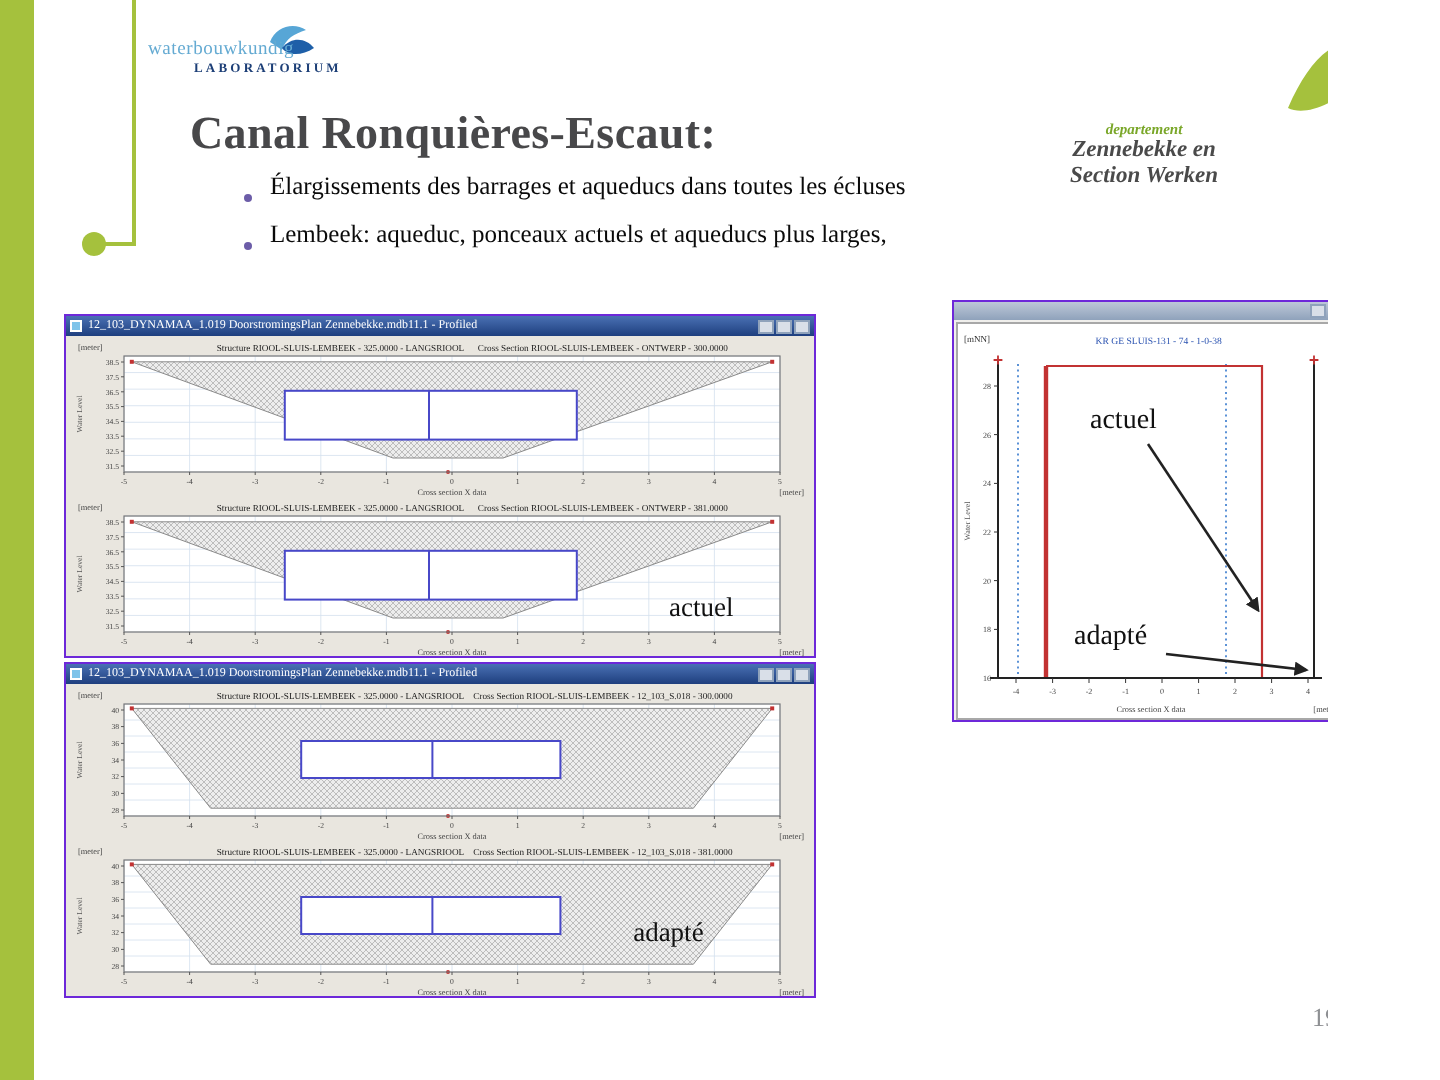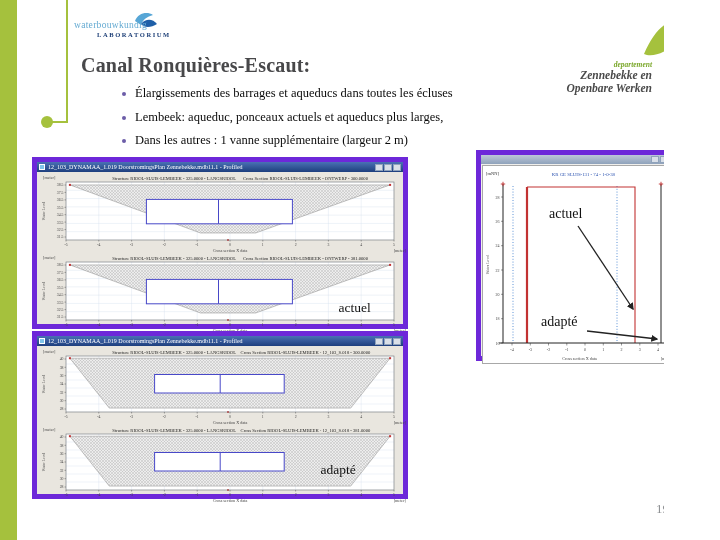--- a/index.html
+++ b/index.html
@@ -6,28 +6,28 @@
   .slide{position:relative;width:664px;height:540px;background:#ffffff;overflow:hidden;
          font-family:Liberation Serif, serif;}
   .greenbar{position:absolute;left:0;top:0;width:17px;height:540px;background:#a5c13d;}
   .vline{position:absolute;left:66px;top:0;width:2px;height:122px;background:#a5c13d;}
   .hline{position:absolute;left:48px;top:121px;width:20px;height:2px;background:#a5c13d;}
   .gdot{position:absolute;left:41px;top:116px;width:12px;height:12px;border-radius:50%;background:#a5c13d;}
   .wb-icon{position:absolute;left:133px;top:10px;}
   .wb-t1{position:absolute;left:74px;top:20px;font-size:9.5px;color:#64aad2;letter-spacing:.3px;}
   .wb-t2{position:absolute;left:97px;top:31px;font-size:6.5px;font-weight:bold;color:#1d3f77;letter-spacing:1.6px;}
   .dep-icon{position:absolute;left:641px;top:18px;}
-  .dep-text{position:absolute;right:12px;top:60px;width:160px;text-align:right;font-style:italic;color:#4a4a4a;}
+  .dep-text{position:absolute;right:12px;top:60px;width:160px;text-align:center;font-style:italic;color:#4a4a4a;}
   .dep-l1{font-size:7.5px;color:#7aa729;font-weight:bold;}
   .dep-l2,.dep-l3{font-size:11.5px;line-height:12.5px;font-weight:bold;}
-  .title{position:absolute;left:81px;top:54px;margin:0;font-size:20px;font-weight:800;color:#48484a;letter-spacing:.2px;}
+  .title{position:absolute;left:95px;top:54px;margin:0;font-size:23px;font-weight:800;color:#48484a;letter-spacing:.2px;}
   .bullets{position:absolute;left:122px;top:86px;width:440px;}
-  .brow{display:flex;align-items:flex-start;margin-bottom:8.5px;font-size:12.5px;color:#0a0a0a;}
+  .brow{display:flex;align-items:flex-end;margin-bottom:8.5px;font-size:12.5px;color:#0a0a0a;}
   .bdot{width:4px;height:4px;border-radius:50%;background:#6c5da8;margin:6px 9px 0 0;flex:none;}
-  .win{position:absolute;background:#e9e6df;border:5px solid #6d28d9;box-sizing:border-box;}
+  .win{position:absolute;background:#e9e6df;border:1px solid #6d28d9;box-sizing:border-box;}
   .winA{left:32px;top:157px;width:376px;height:172px;}
   .winB{left:32px;top:331px;width:376px;height:168px;}
   .winR{left:476px;top:150px;width:199px;height:211px;background:#f0efec;}
   .tbar{height:10px;display:flex;align-items:center;gap:1px;padding:0 2px;
         background:linear-gradient(180deg,#4a71b4,#1e3f7e);}
   .winR .tbar{height:9px;background:linear-gradient(180deg,#bdc8d8,#8fa2bb);}
   .appico{width:6px;height:6px;background:#7fc4ea;border:1px solid #fff;box-sizing:border-box;flex:none;}
   .tbtext{flex:1;color:#fff;font-size:6px;line-height:10px;white-space:nowrap;overflow:hidden;padding-left:2px;}
   .tbtn{width:8px;height:7px;background:#d9dfe8;border:1px solid #8fa2bb;box-sizing:border-box;flex:none;}
   .winbody{padding:1px 3px;}
@@ -55,37 +55,33 @@
   <div class="wb-t1">waterbouwkundig</div>
   <div class="wb-t2">LABORATORIUM</div>
 
   <svg class="dep-icon" width="48" height="42" viewBox="0 0 48 42">
     <path fill="#a5c13d" d="M3,36 C10,20 18,9 27,5 C22,15 22,24 29,30 C19,37 9,39 3,36 Z"></path>
     <path fill="#b9b9b9" d="M29,3 C39,1 47,8 46,18 C45,27 38,33 29,31 C37,26 39,15 33,9 C31.5,7 30,4.5 29,3 Z"></path>
   </svg>
   <div class="dep-text">
     <div class="dep-l1">departement</div>
     <div class="dep-l2">Zennebekke en</div>
-    <div class="dep-l3">Openbare Werken</div>
+    <div class="dep-l3">Section Werken</div>
   </div>
 
   <h1 class="title">Canal Ronquières-Escaut:</h1>
 
   <div class="bullets">
     <div class="brow">
       <span class="bdot"></span>
       <span>Élargissements des barrages et aqueducs dans toutes les écluses</span>
     </div>
     <div class="brow">
       <span class="bdot"></span>
       <span>Lembeek: aqueduc, ponceaux actuels et aqueducs plus larges,</span>
-    </div>
-    <div class="brow">
-      <span class="bdot"></span>
-      <span>Dans les autres : 1 vanne supplémentaire (largeur 2 m)</span>
     </div>
   </div>
 
   <div class="win winA">
     <div class="tbar">
       <span class="appico"></span>
       <span class="tbtext">12_103_DYNAMAA_1.019 DoorstromingsPlan Zennebekke.mdb11.1 - Profiled</span>
       <span class="tbtn"></span>
       <span class="tbtn"></span>
       <span class="tbtn"></span>

